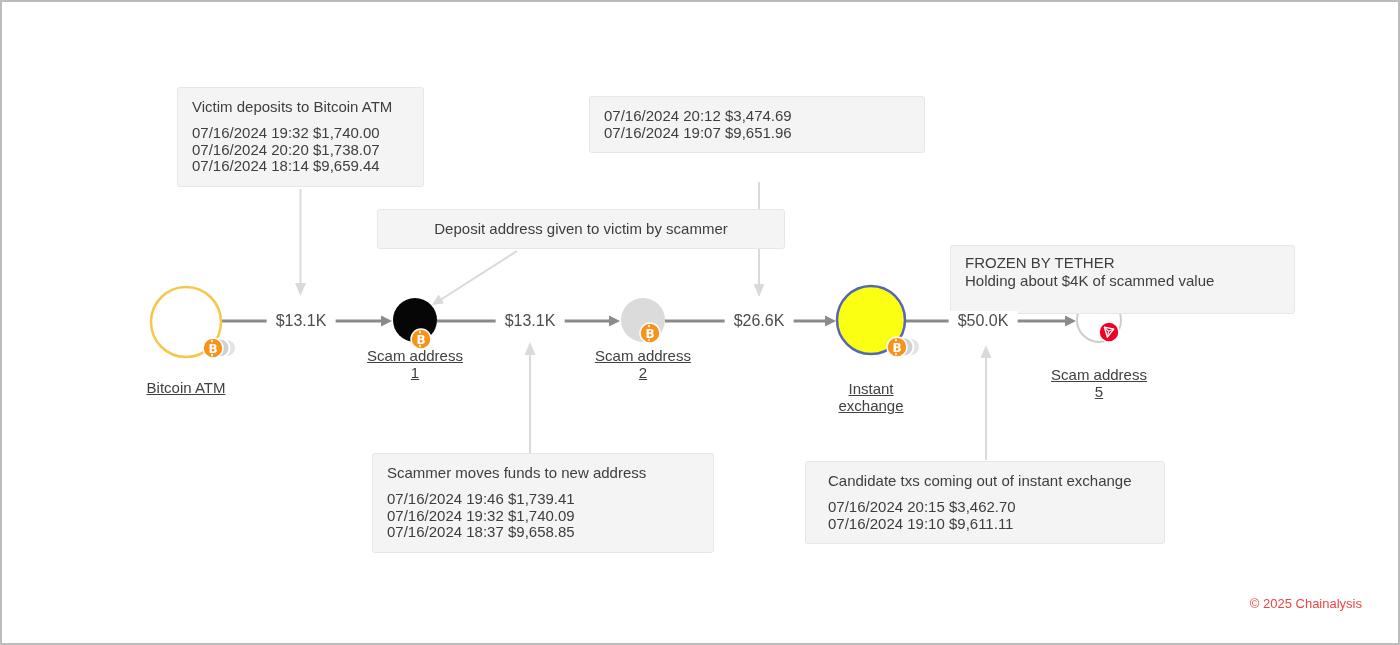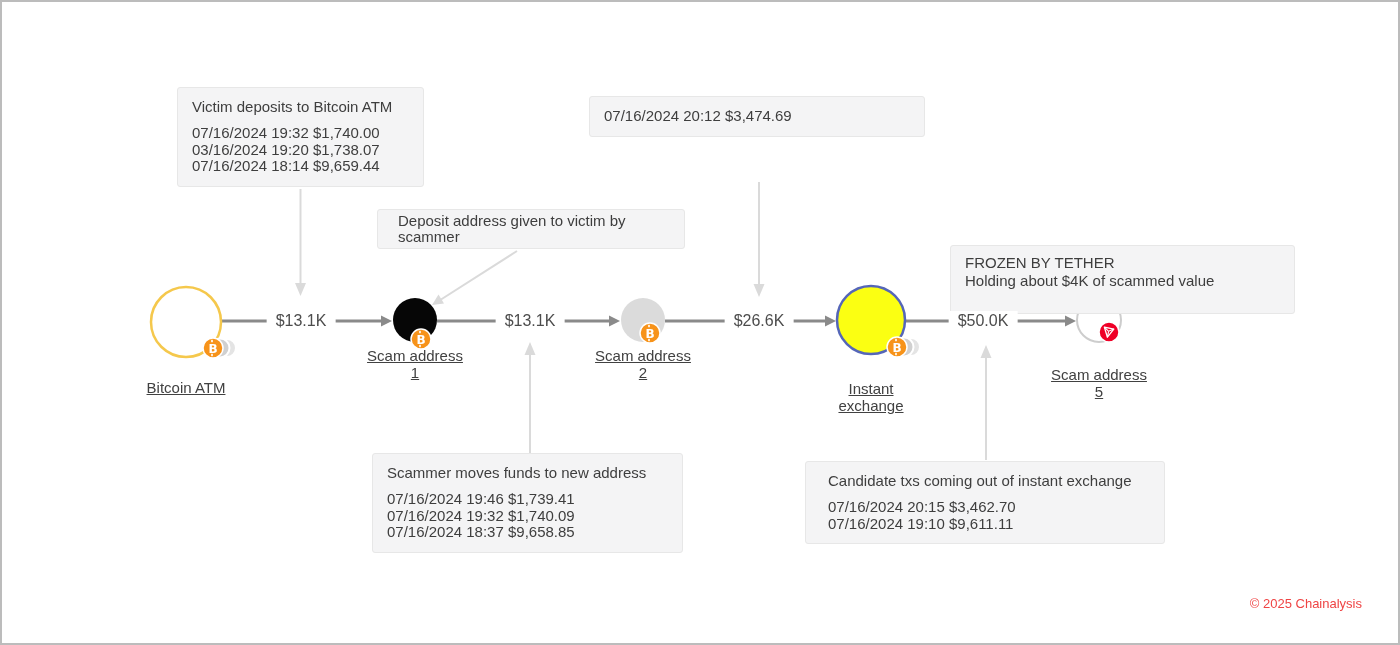--- a/index.html
+++ b/index.html
@@ -131,38 +131,39 @@
         <path d="M1102.4,325.2 L1111.8,327.1 L1105.4,335.2 Z" fill="none" stroke="#ffffff" stroke-width="1.3" stroke-linejoin="round"></path>
         <path d="M1102.4,325.2 L1106.6,329.3 L1111.8,327.1" fill="none" stroke="#ffffff" stroke-width="1.1" stroke-linejoin="round"></path>
         <path d="M1106.6,329.3 L1105.4,335.2" fill="none" stroke="#ffffff" stroke-width="1.1"></path>
       </g>
     </g>
   </svg>
 
   <div class="callout" style="left:175px;top:85px;width:247px;">
     <div class="title">Victim deposits to Bitcoin ATM</div>
     <div class="row">07/16/2024 19:32 $1,740.00</div>
-    <div class="row">03/16/2024 19:20 $1,738.07</div>
+    <div class="row">07/16/2024 20:20 $1,738.07</div>
     <div class="row">07/16/2024 18:14 $9,659.44</div>
   </div>
 
-  <div class="callout single" style="left:375px;top:207px;width:308px;height:40px;">
+  <div class="callout single" style="left:375px;top:207px;width:408px;height:40px;">
     <div>Deposit address given to victim by scammer</div>
   </div>
 
   <div class="callout" style="left:587px;top:94px;width:336px;">
     <div class="row">07/16/2024 20:12 $3,474.69</div>
+    <div class="row">07/16/2024 19:07 $9,651.96</div>
   </div>
 
   <div class="callout" style="left:948px;top:203px;width:345px;padding-top:8px;padding-bottom:24px;margin-top:40px;">
     <div class="sub">FROZEN BY TETHER</div>
     <div class="sub">Holding about $4K of scammed value</div>
   </div>
 
-  <div class="callout" style="left:370px;top:451px;width:311px;">
+  <div class="callout" style="left:370px;top:451px;width:342px;">
     <div class="title">Scammer moves funds to new address</div>
     <div class="row">07/16/2024 19:46 $1,739.41</div>
     <div class="row">07/16/2024 19:32 $1,740.09</div>
     <div class="row">07/16/2024 18:37 $9,658.85</div>
   </div>
 
   <div class="callout" style="left:803px;top:459px;width:360px;padding-left:22px;">
     <div class="title">Candidate txs coming out of instant exchange</div>
     <div class="row">07/16/2024 20:15 $3,462.70</div>
     <div class="row">07/16/2024 19:10 $9,611.11</div>

